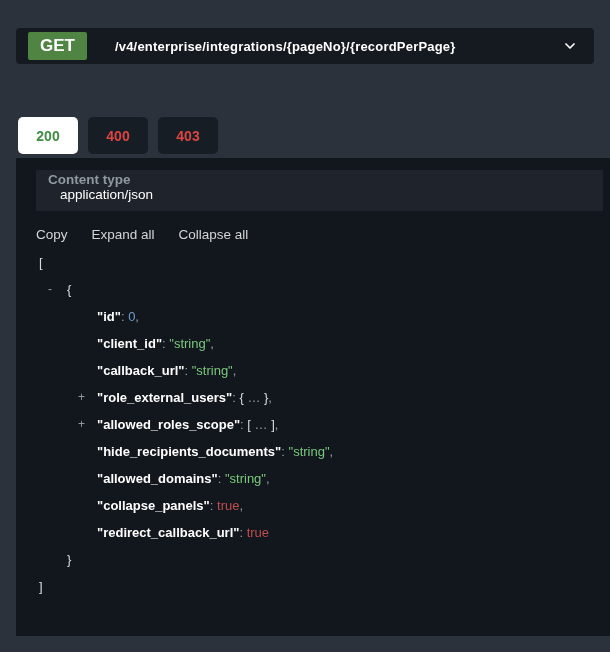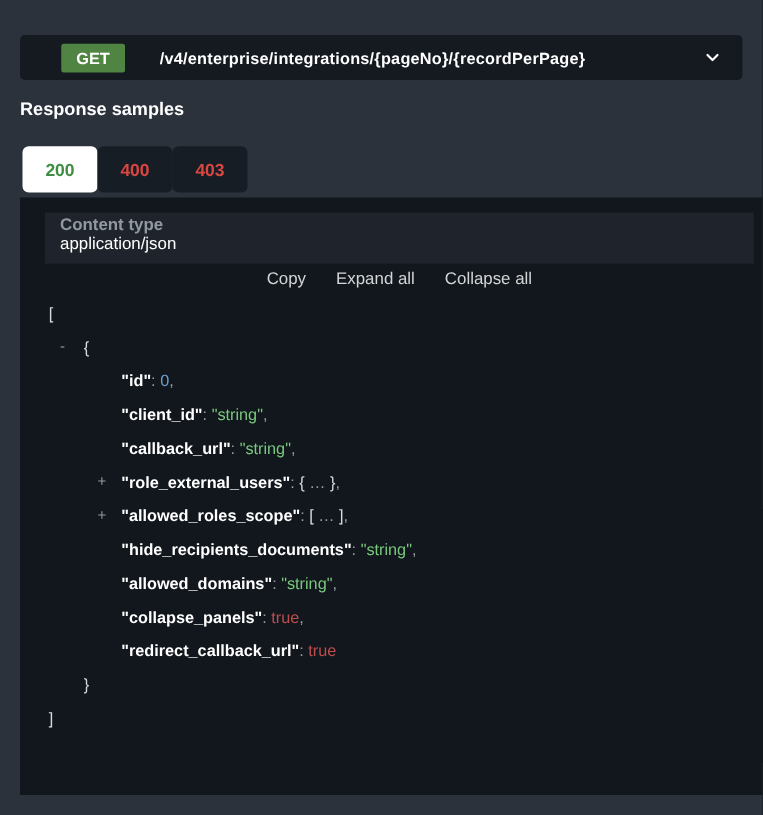--- a/index.html
+++ b/index.html
@@ -13,39 +13,39 @@
 
   
   .endpoint-bar {
     position:absolute; left:16px; right:16px; top:28px; height:36px;
     background: var(--bar-bg, #151a21);
     border-radius:4px;
     display:flex; align-items:center;
     cursor:pointer;
   }
   .method-badge {
-    margin-left:33px;
+    margin-left:12px;
     background: var(--method-bg, #4f8442);
-    color:#fff; font-weight:bold; font-size:13px;
+    color:#fff; font-weight:bold; font-size:17px;
     padding:4px 12px; border-radius:2px;
   }
   .endpoint-path {
     margin-left:28px; color:#fff; font-weight:bold; font-size:13px;
     letter-spacing:.2px;
   }
   .chevron { position:absolute; right:16px; top:50%; transform:translateY(-50%); display:flex; }
 
   
   .section-title {
     position:absolute; left:16px; top:80px;
     color:#fff; font-size:14.5px; font-weight:bold;
   }
 
   
-  .tabs { position:absolute; left:18px; top:117px; display:flex; gap:0; }
+  .tabs { position:absolute; left:18px; top:117px; display:flex; gap:10px; }
   .tab {
     width:60px; height:37px; border:none; border-radius:5px;
     font-family:"Liberation Sans", sans-serif;
     font-size:14px; font-weight:bold; cursor:pointer;
     background: var(--tab-bg, #171d24);
     color: var(--tab-inactive-text, #da4642);
   }
   .tab.active {
     background:#ffffff;
     color: var(--tab-active-text, #3f8d43);
@@ -57,25 +57,25 @@
     background: var(--panel-bg, #12171d);
   }
   .ct-wrap { position:relative; margin:12px 20px 0; }
   .ct-label {
     position:absolute; top:2px; left:12px; z-index:2;
     color: var(--label-gray, #9098a0); font-weight:bold; font-size:13.5px;
   }
   .ct-box {
     position:relative; z-index:1; margin-top:10px; height:41px;
     background: var(--ct-box-bg, #1f242c);
-    display:flex; align-items:center; padding:8px 12px 0;
+    display:flex; align-items:center; padding:8px 24px 0;
     color:#fff; font-size:13.5px; cursor:pointer;
   }
   .actions {
-    margin:4px 20px 0; display:flex; justify-content:center; gap:24px;
+    margin:16px 20px 0; display:flex; justify-content:flex-start; gap:24px;
   }
   .action-link {
     background:none; border:none; cursor:pointer;
     font-family:"Liberation Sans", sans-serif;
     color: var(--action-text, #d3d5d7); font-size:13.5px;
   }
 
   
   .code { margin-top:7px; padding-left:23px; font-size:13px; }
   .code-line { position:relative; line-height:27px; white-space:pre; }
@@ -98,21 +98,20 @@
   <div class="endpoint-bar">
     <span class="method-badge">GET</span>
     <span class="endpoint-path">/v4/enterprise/integrations/{pageNo}/{recordPerPage}</span>
     <span class="chevron">
       <svg width="16" height="16" viewBox="0 0 24 24" fill="none" stroke="#ffffff" stroke-width="2.6" stroke-linecap="round" stroke-linejoin="round">
         <polyline points="6,9 12,15 18,9"></polyline>
       </svg>
     </span>
   </div>
 
-  <h3 class="section-title">Response samples</h3>
 
   <div class="tabs">
       <button class="tab active">200</button>
       <button class="tab">400</button>
       <button class="tab">403</button>
     </div>
 
   <div class="panel">
     <div class="ct-wrap">
       <span class="ct-label">Content type</span>

